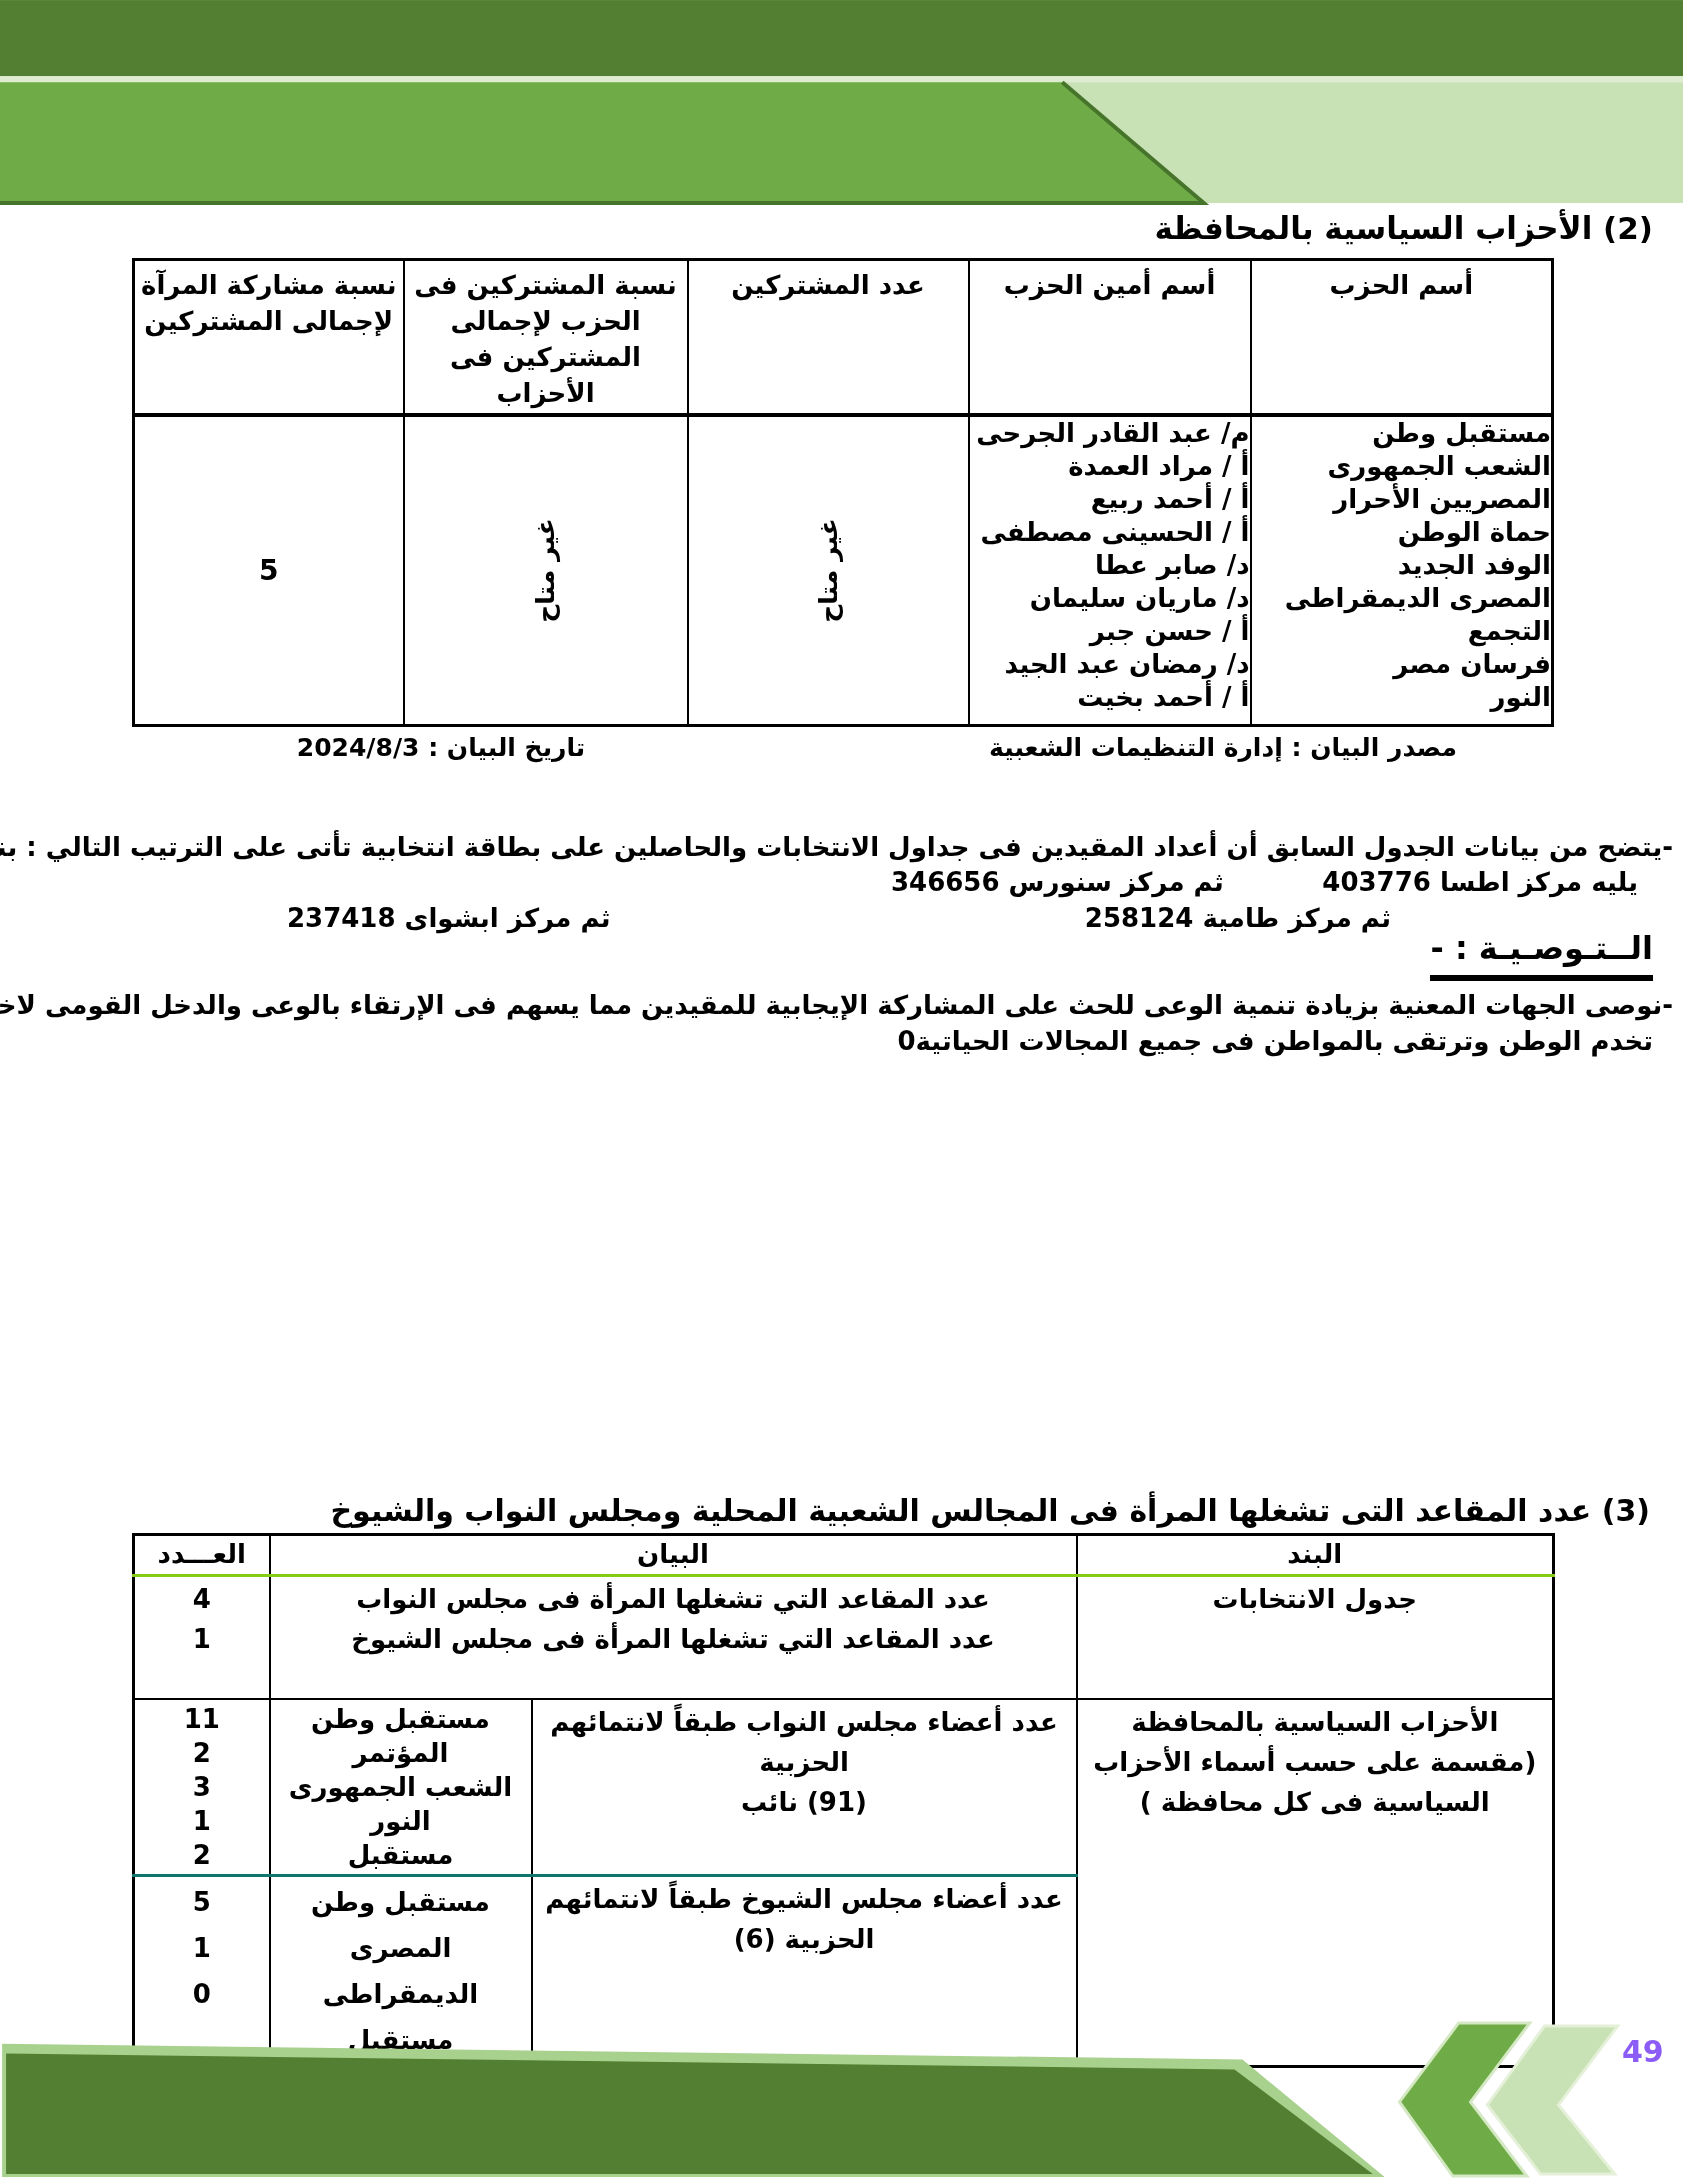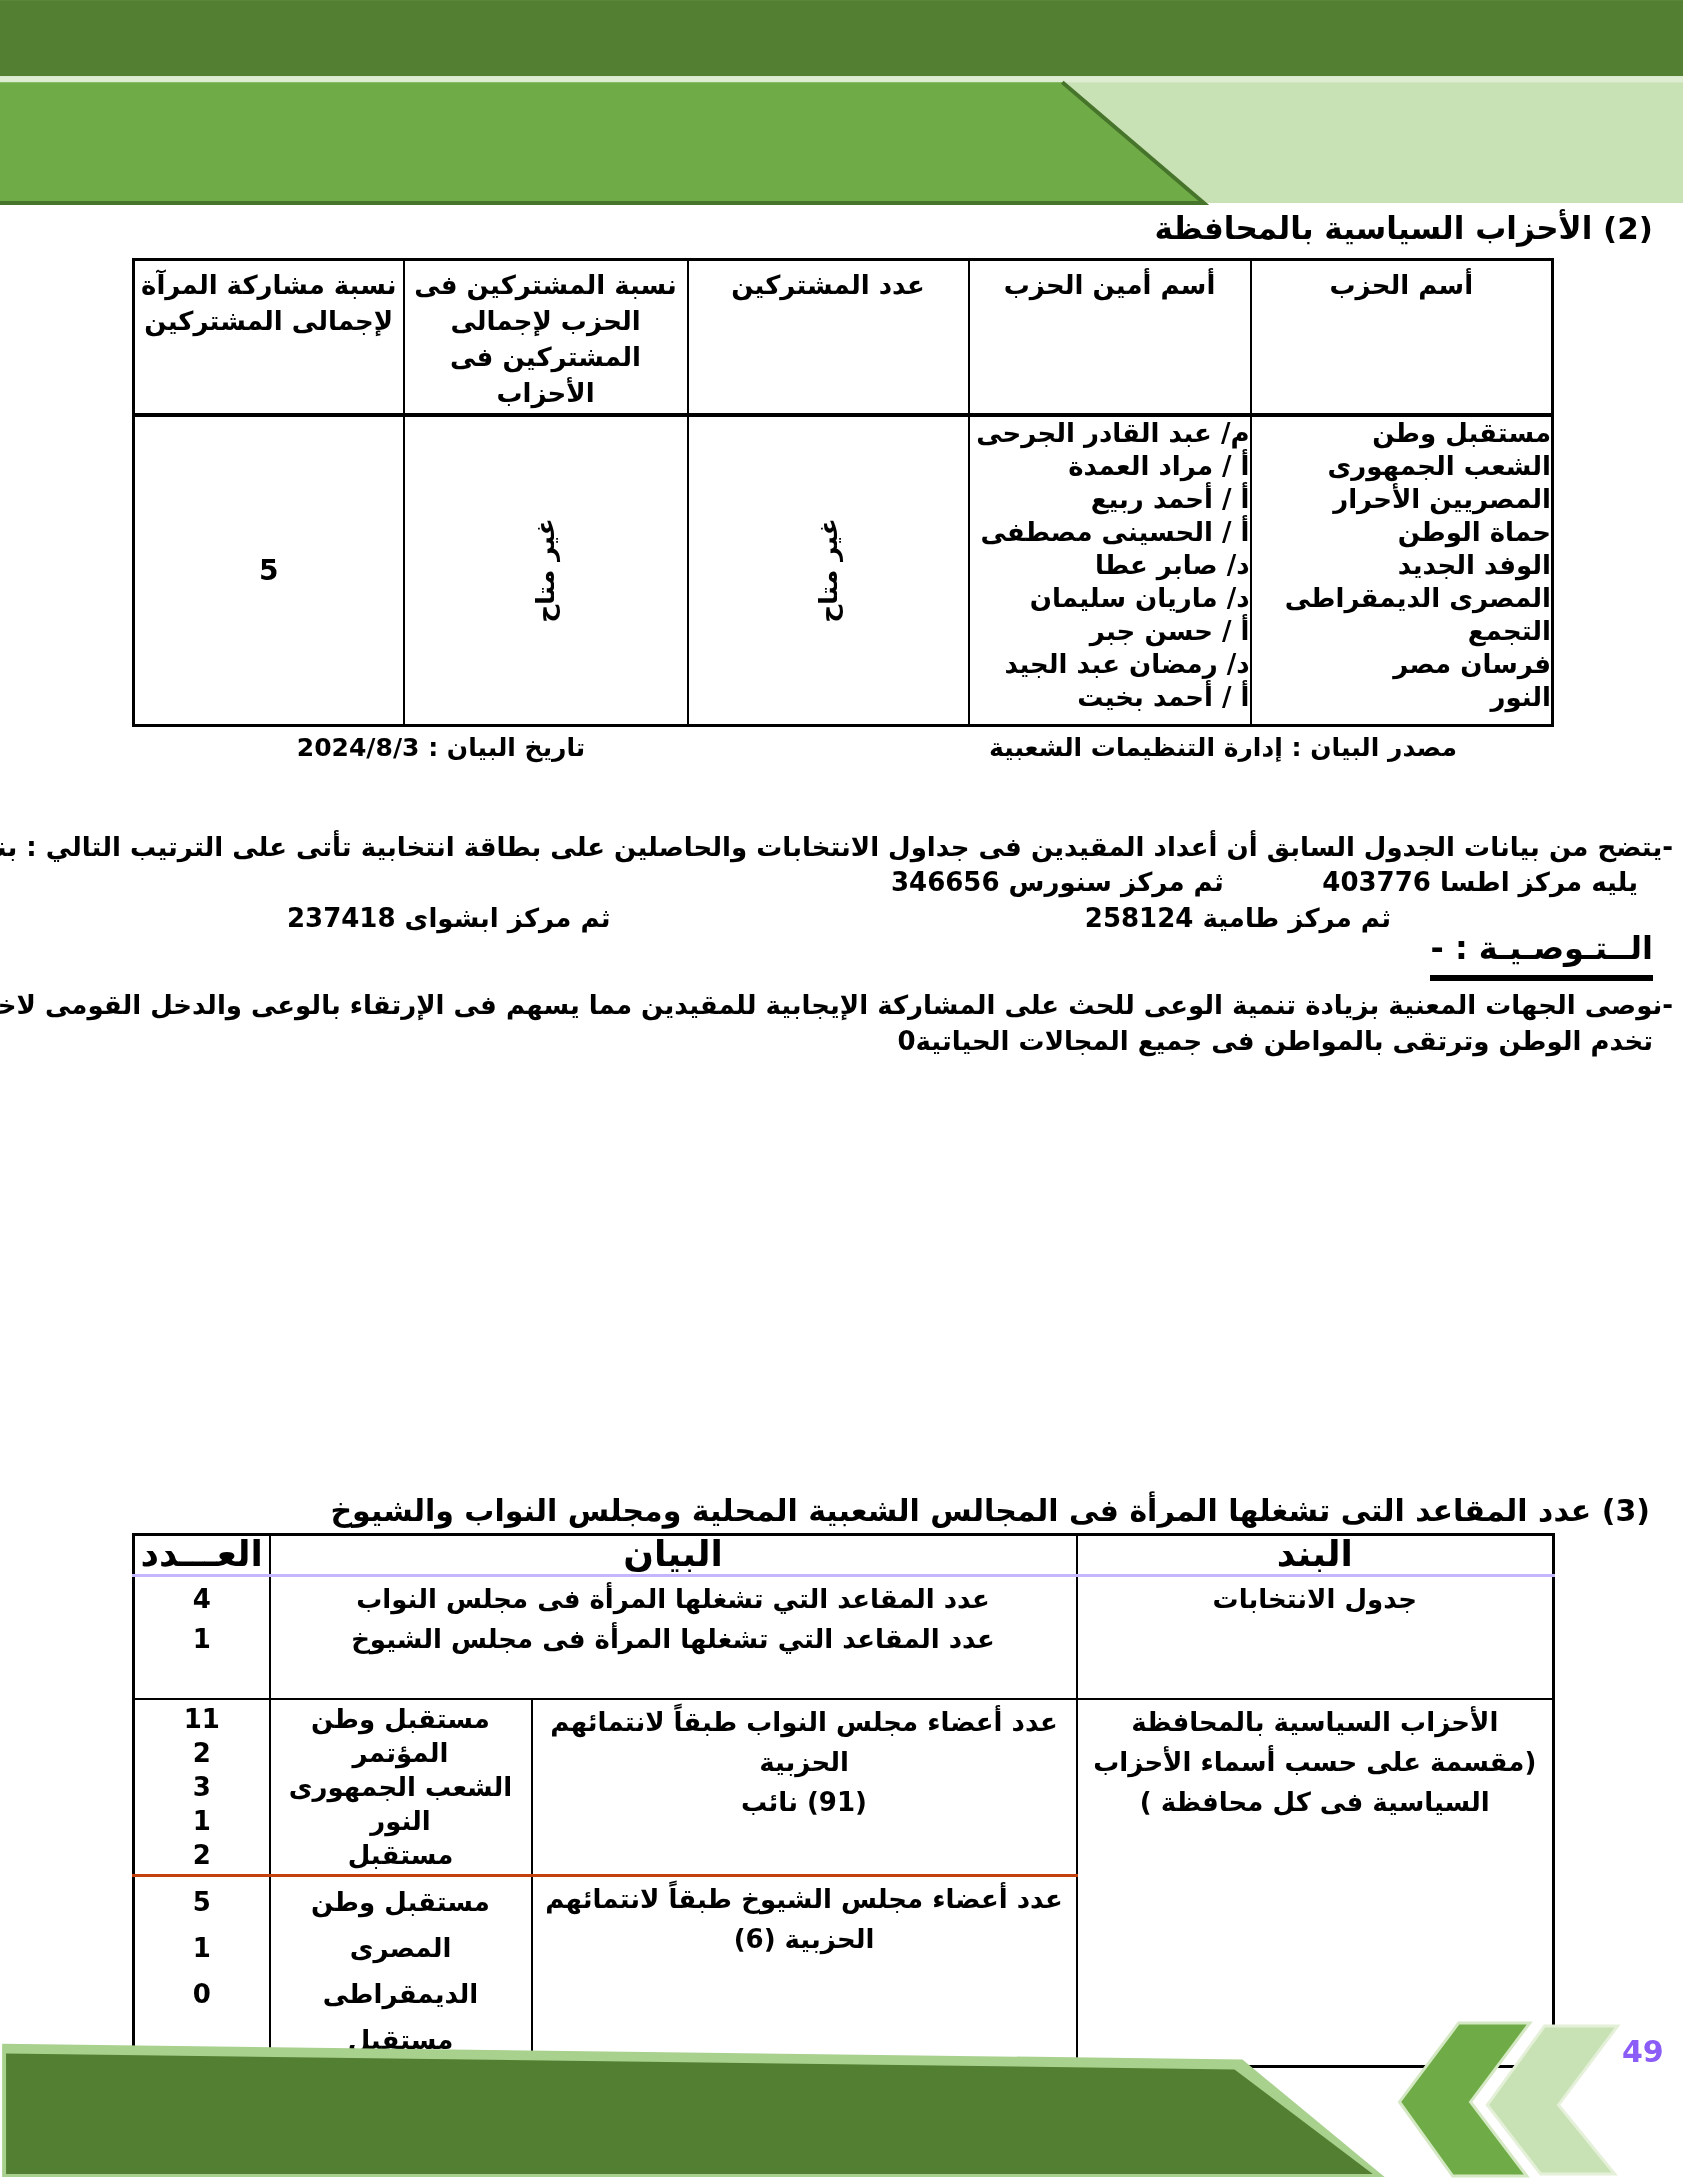--- a/index.html
+++ b/index.html
@@ -25,23 +25,23 @@
   .v-mid{vertical-align:middle !important;text-align:center;}
   .rot{transform:rotate(-90deg);white-space:nowrap;font-size:25px;display:inline-block;}
   .num5{font-size:28px;}
 
   
   .note{font-size:25px;text-align:center;white-space:nowrap;}
 
   
   #t2{width:1420px;border:3px solid #000;}
   #t2 th,#t2 td{border:2px solid #000;padding:2px 4px;vertical-align:top;overflow:hidden;text-align:center;font-weight:700;}
-  #t2 th{font-size:36px;border-bottom:3px solid #c4b5fd;height:34px;line-height:32px;}
+  #t2 th{font-size:26px;border-bottom:3px solid #84cc16;height:34px;line-height:32px;}
   #t2 .r1 td{height:117px;}
-  #t2 .r2 td{height:168px;border-bottom:3px solid #c2410c;}
+  #t2 .r2 td{height:168px;border-bottom:3px solid #0f766e;}
   #t2 .r3 td{height:147px;}
   .lh40 div{font-size:26px;line-height:40px;}
   .lh34 div{font-size:26px;line-height:34px;}
   .lh44 div{font-size:26px;line-height:46px;}
   .itemtxt div{font-size:26px;line-height:40px;}
 
   
   #pageno{font-size:30px;color:#8b5cf6;direction:ltr;}
 </style>
 </head>

